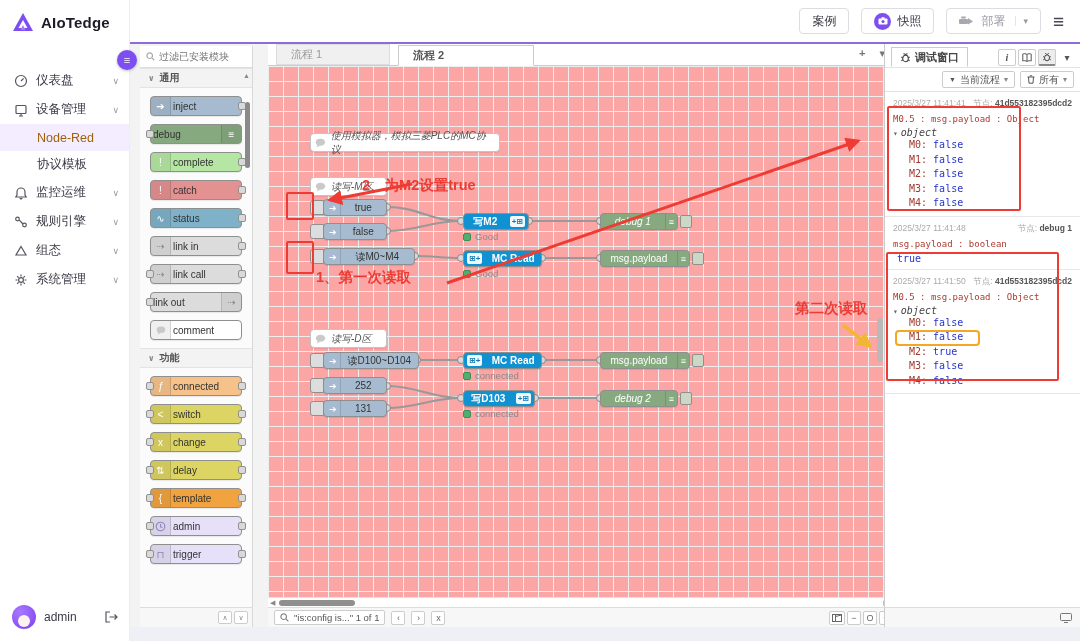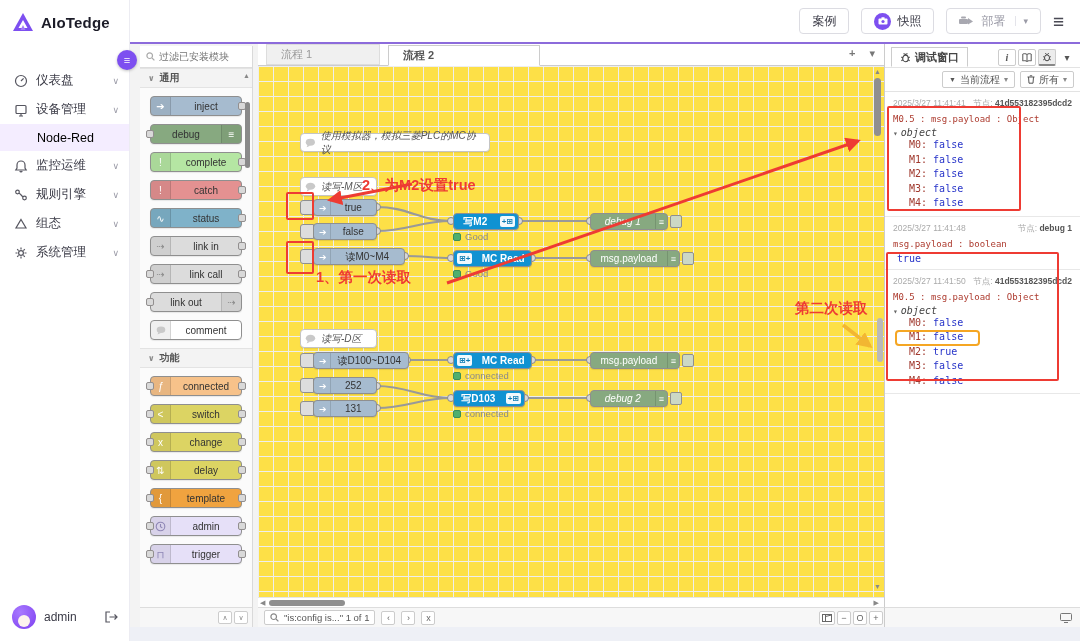--- a/index.html
+++ b/index.html
@@ -8,21 +8,21 @@
 
 .sidebar{position:absolute;left:0;top:0;width:130px;height:641px;background:#fff;border-right:1px solid #ececf2;z-index:30}
 .logo{display:flex;align-items:center;gap:7px;padding:12px 0 0 12px}
 .logo-name{font-size:15px;font-weight:bold;color:#1c1c28;letter-spacing:.2px}
 .nav{margin-top:34px}
 .nav-item{display:flex;align-items:center;gap:8px;height:29px;padding:0 10px 0 14px;font-size:12.5px;color:#3a3a46;cursor:pointer}
 .nav-item .chev{margin-left:auto;font-size:9px;color:#9a9aa6}
 .nav-item.active{color:#7a4be8}
 .nav-item.active svg{stroke:#7a4be8}
 .nav-sub{height:27px;display:flex;align-items:center;padding-left:37px;font-size:12.5px;color:#3a3a46;cursor:pointer}
-.nav-sub.selected{background:#f4edff;color:#000000}
+.nav-sub.selected{background:#f4edff;color:#a16207}
 .nav svg{stroke:#55555f;fill:none;stroke-width:1.2;flex:0 0 auto}
 .user{position:absolute;left:0;bottom:12px;width:130px;display:flex;align-items:center;gap:8px;padding:0 12px}
 .avatar{width:24px;height:24px;border-radius:50%;background:radial-gradient(circle at 35% 30%,#a879ff,#7d3ff0);position:relative;overflow:hidden}
 .avatar::after{content:"";position:absolute;left:6px;top:10px;width:12px;height:12px;border-radius:50%;background:#fdf3ee}
 .user-name{font-size:12px;color:#3a3a46}
 .logout{margin-left:auto;cursor:pointer}
 .collapse-btn{position:absolute;left:117px;top:50px;width:20px;height:20px;border-radius:50%;background:#7d4ff0;color:#fff;z-index:40;display:flex;align-items:center;justify-content:center;font-size:11px;cursor:pointer;box-shadow:0 1px 3px rgba(0,0,0,.25)}
 
 .topbar{position:absolute;left:130px;top:0;width:950px;height:44px;background:#fff;border-bottom:2px solid #8c6bdb;z-index:20;display:flex;align-items:center;justify-content:flex-end;gap:12px;padding-right:16px}
 .tb-btn{display:flex;align-items:center;gap:6px;height:26px;padding:0 12px;border:1px solid #dcdce2;border-radius:4px;background:#fff;font-size:12px;color:#3a3a46;cursor:pointer}
@@ -35,41 +35,41 @@
 
 .palette{position:absolute;left:140px;top:46px;width:113px;height:561px;background:#fbfbfb;border-right:1px solid #d9d9d9;z-index:5;overflow:hidden}
 .p-search{height:22px;background:#fff;border-bottom:1px solid #ddd;display:flex;align-items:center;gap:4px;padding:0 6px}
 .p-search input{border:none;outline:none;width:80px;font-size:10px;color:#555;background:transparent}
 .p-sect{height:20px;background:#f3f3f3;border-bottom:1px solid #e3e3e3;border-top:1px solid #e3e3e3;display:flex;align-items:center;gap:5px;padding:0 8px;font-size:10px;font-weight:bold;color:#555}
 .p-sect .chev{font-size:8px;color:#888}
 .pnode{position:relative;width:92px;height:20px;margin:8px auto;border:1px solid #8f8f8f;border-radius:4px;display:flex;align-items:center;font-size:10px;color:#333;cursor:grab;box-shadow:0 1px 1px rgba(0,0,0,.08)}
 .pico{width:20px;align-self:stretch;display:flex;align-items:center;justify-content:center;color:#fff;font-size:10px;background:rgba(0,0,0,.06);border-right:1px solid rgba(0,0,0,.12);border-radius:3px 0 0 3px}
 .pnode.ir{flex-direction:row-reverse}
 .pnode.ir .pico{border-right:none;border-left:1px solid rgba(0,0,0,.12);border-radius:0 3px 3px 0}
-.plabel{flex:1;text-align:center;padding:0 2px;white-space:pre-line;line-height:11px}
+.plabel{flex:1;text-align:left;padding:0 2px;white-space:pre-line;line-height:11px}
 .pport{position:absolute;width:8px;height:8px;background:#d9d9d9;border:1px solid #928f8f;border-radius:2px;top:5px}
 .pport.l{left:-5px}.pport.r{right:-5px}
 .n-inject{background:#a6bbcf}.n-debug{background:#87a980}.n-complete{background:#b5e6a3}
 .n-catch{background:#e49191}.n-status{background:#7fb2c9}.n-link{background:#dcdcdc}
 .n-link .pico{color:#888}
 .n-comment{background:#fff}.n-timer{background:#97afcb;height:44px}
 .n-timer .pico{border-radius:3px 0 0 3px}
 .n-function{background:#f7c28a}.n-switch,.n-change,.n-range{background:#dcd463}
 .n-template{background:#f0a33f}.n-delay,.n-trigger{background:#e6e0f8}
 .n-delay .pico,.n-trigger .pico{color:#8e86b5}
 .p-scroll{position:absolute;right:2px;top:56px;width:5px;height:66px;background:#8a8a8a;border-radius:3px}
 .p-scroll-up{position:absolute;right:2px;top:26px;font-size:7px;color:#888}
 .p-footer{position:absolute;left:140px;top:607px;width:113px;height:20px;background:#f7f7f7;border-top:1px solid #ddd;border-right:1px solid #d9d9d9;display:flex;align-items:center;justify-content:flex-end;gap:2px;padding:0 4px;z-index:6}
 .pfbtn{width:14px;height:13px;border:1px solid #ccc;background:#fff;border-radius:2px;font-size:7px;color:#888;display:flex;align-items:center;justify-content:center;cursor:pointer}
 
-.canvas{position:absolute;left:258px;top:44px;width:631px;height:583px;z-index:4;background:#fde047}
+.canvas{position:absolute;left:268px;top:44px;width:631px;height:583px;z-index:4;background:#fca5a5}
 .tabbar{height:22px;background:#fff;border-bottom:1px solid #ccc;display:flex;align-items:flex-end;position:relative}
 .tab{height:21px;display:flex;align-items:center;padding:0 14px;font-size:11px;margin-left:8px;cursor:pointer}
 .tab.inactive{background:#f0f0f0;border:1px solid #ddd;color:#999;width:114px}
-.tab.active{background:#fff;border:1px solid #ccc;border-bottom:1px solid #fff;color:#555;font-weight:bold;width:152px;margin-bottom:-1px}
+.tab.active{background:#fff;border:1px solid #ccc;border-bottom:1px solid #fff;color:#555;font-weight:bold;width:136px;margin-bottom:-1px}
 .tab-actions{position:absolute;right:14px;top:3px;display:flex;gap:14px;font-size:11px;color:#777}
 .tab-actions span{cursor:pointer}
 .cv-body{position:relative;width:631px;height:531px;overflow:hidden;background-image:linear-gradient(#eeeeee 1px,transparent 1px),linear-gradient(90deg,#eeeeee 1px,transparent 1px);background-size:15px 15px}
 .wires{position:absolute;left:0;top:0;z-index:1}
 .fn{position:absolute;height:17px;border:1px solid #8f8f8f;border-radius:4px;display:flex;align-items:center;font-size:10px;color:#333;z-index:2;box-shadow:0 1px 1px rgba(0,0,0,.1);cursor:pointer}
 .fn.inj{background:#a6bbcf;padding-left:2px}
 .inj-btn{position:absolute;left:-14px;top:0;width:14px;height:15px;background:#ddd;border:1px solid #8f8f8f;border-radius:3px 0 0 3px;cursor:pointer}
 .fn-ico{color:#fff;font-size:9px;padding:0 3px;align-self:stretch;display:flex;align-items:center;border-right:1px solid rgba(0,0,0,.12)}
 .fn-lbl{flex:1;text-align:center;padding:0 4px;white-space:nowrap}
 .fn.blue{background:#1092d2;color:#fff;font-weight:bold}
@@ -155,20 +155,23 @@
       <div class="nav-item">
         <svg width="14" height="14" viewBox="0 0 14 14">
             <rect x="2" y="2.5" width="10" height="8" rx="1"></rect>
             <path d="M5 13h4M7 10.5V13"></path>
           </svg>
         <span>设备管理</span>
         <span class="chev">∨</span>
       </div>
       <div class="nav-sub selected">
         <span>Node-Red</span>
+      </div>
+      <div class="nav-sub">
+        <span>协议模板</span>
       </div>
       <div class="nav-item">
         <svg width="14" height="14" viewBox="0 0 14 14">
             <path d="M7 2a4 4 0 014 4v3l1.2 2H1.8L3 9V6a4 4 0 014-4z"></path>
             <path d="M5.8 12a1.3 1.3 0 002.4 0"></path>
           </svg>
         <span>监控运维</span>
         <span class="chev">∨</span>
       </div>
       <div class="nav-item">

